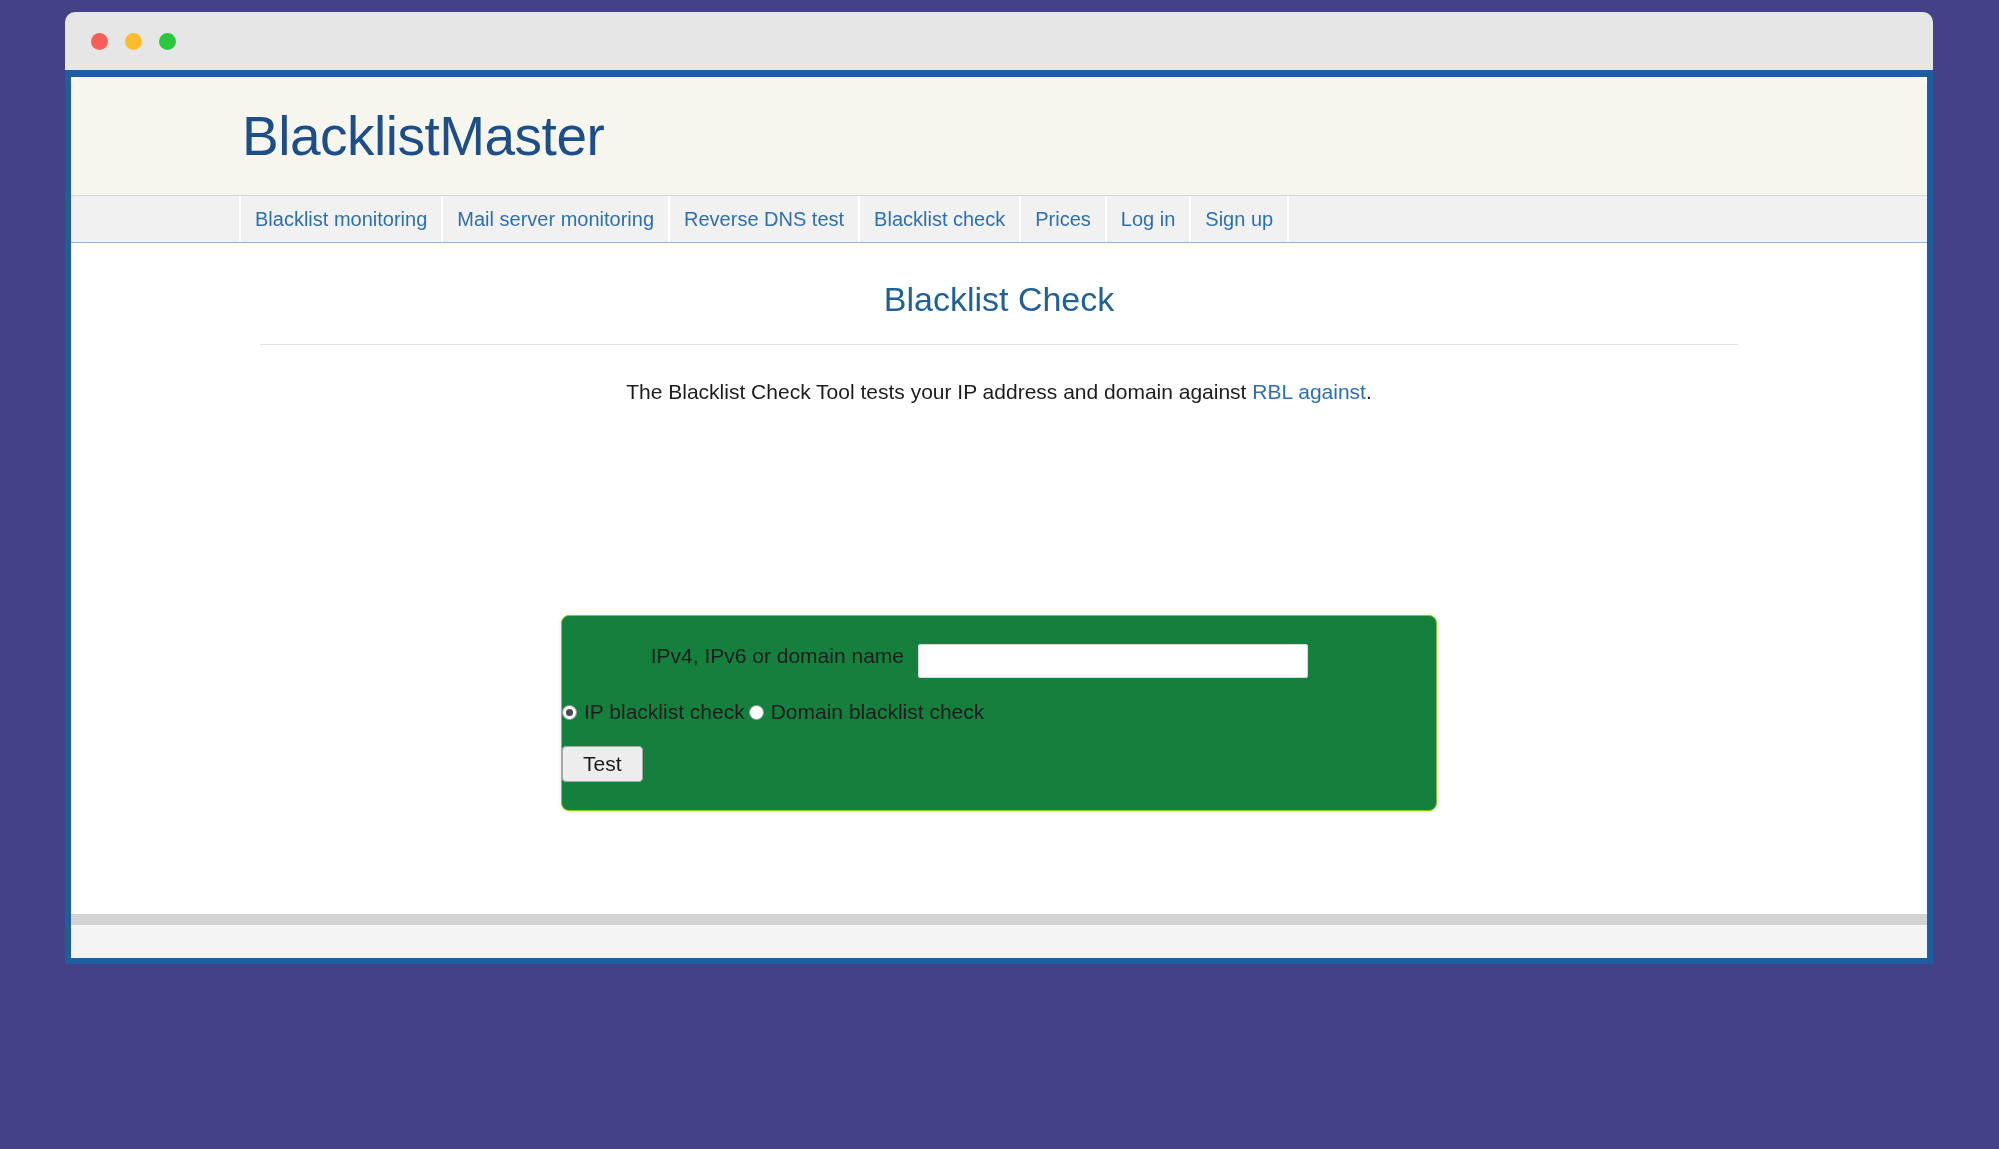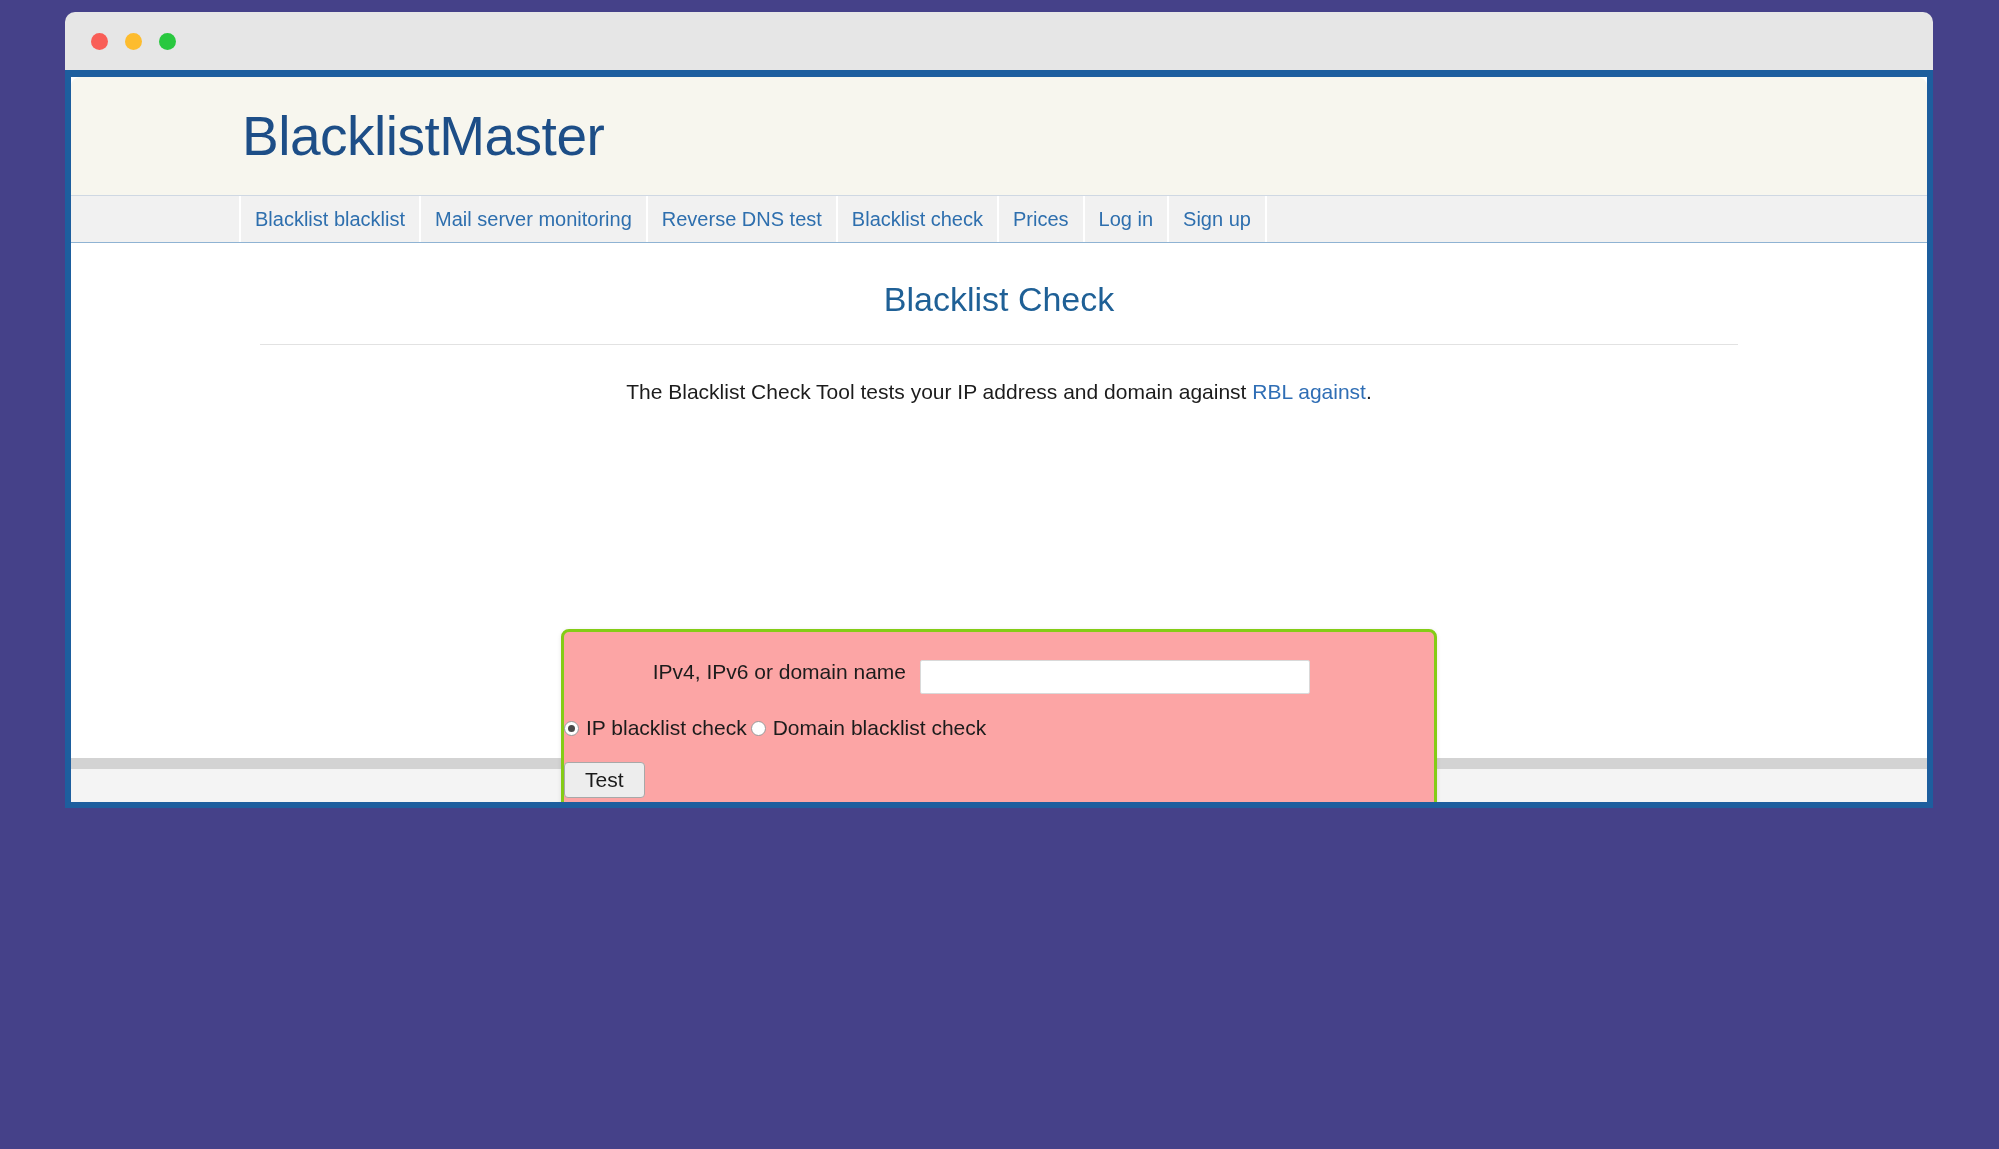--- a/index.html
+++ b/index.html
@@ -13,21 +13,21 @@
     font-family: "Liberation Sans", sans-serif;
     overflow: hidden;
   }
 
   
   .browser-window {
     position: absolute;
     left: 65px;
     top: 12px;
     width: 1868px;
-    height: 796px;
+    height: 952px;
     display: flex;
     flex-direction: column;
   }
 
   .browser-titlebar {
     height: 58px;
     background: #e6e6e6;
     border-top-left-radius: 10px;
     border-top-right-radius: 10px;
     display: flex;
@@ -154,24 +154,24 @@
   .lead a {
     color: #2f6eb5;
     text-decoration: none;
   }
 
   
   .form-panel {
     position: absolute;
     left: 50%;
     transform: translateX(-50%);
-    top: 386px;
+    top: 372px;
     width: 876px;
-    background: #fca5a5;
-    border: 3px solid #84cc16;
+    background: #15803d;
+    border: 1px solid #84cc16;
     border-radius: 8px;
     box-shadow: 0 1px 4px rgba(0,0,0,0.10);
     box-sizing: border-box;
     padding: 28px 40px 28px 0;
   }
 
   .form-row {
     display: flex;
     align-items: flex-start;
     margin-bottom: 22px;
@@ -277,21 +277,21 @@
   </div>
 
   <div class="browser-viewport">
     <div class="site">
 
       <div class="site-header">
         <div class="logo">BlacklistMaster</div>
       </div>
 
       <nav class="site-nav">
-        <a class="nav-item">Blacklist blacklist</a>
+        <a class="nav-item">Blacklist monitoring</a>
         <a class="nav-item">Mail server monitoring</a>
         <a class="nav-item">Reverse DNS test</a>
         <a class="nav-item">Blacklist check</a>
         <a class="nav-item">Prices</a>
         <a class="nav-item">Log in</a>
         <a class="nav-item">Sign up</a>
         <div class="nav-filler"></div>
       </nav>
 
       <div class="site-main">

